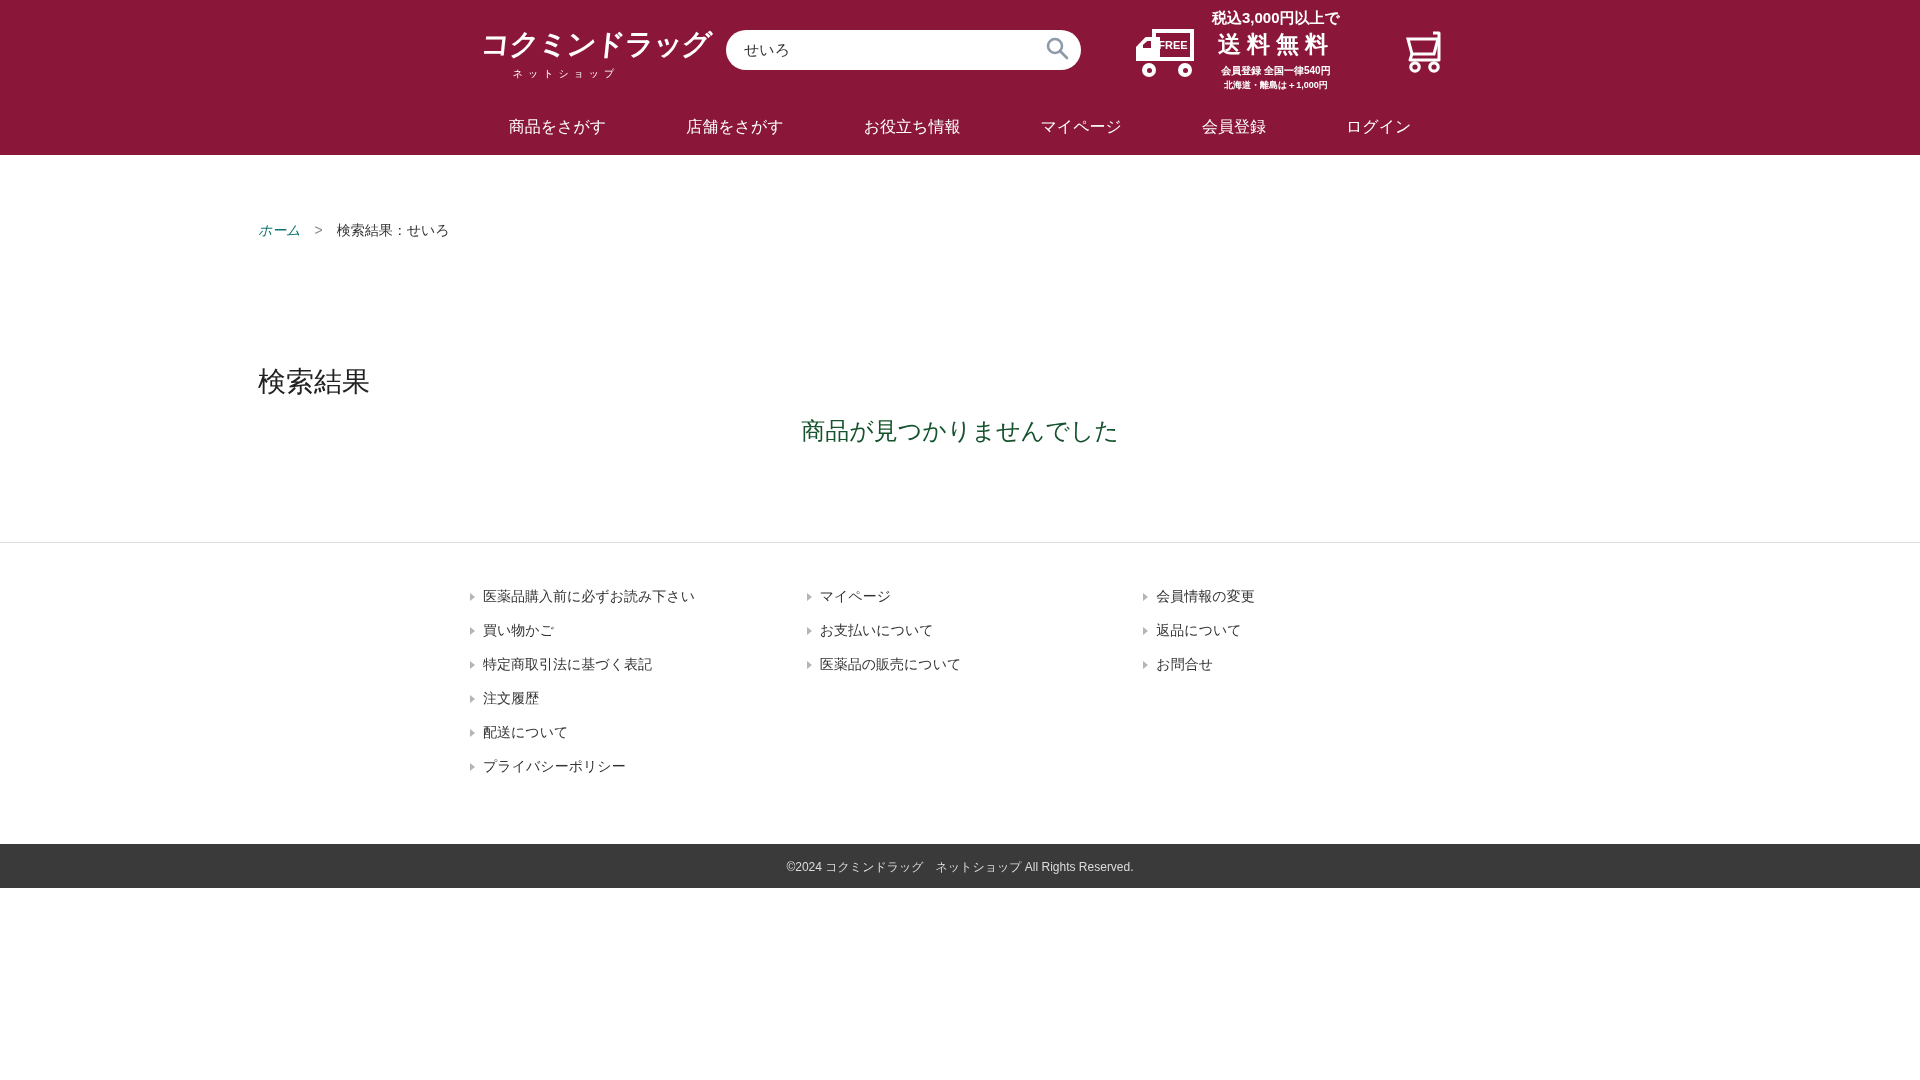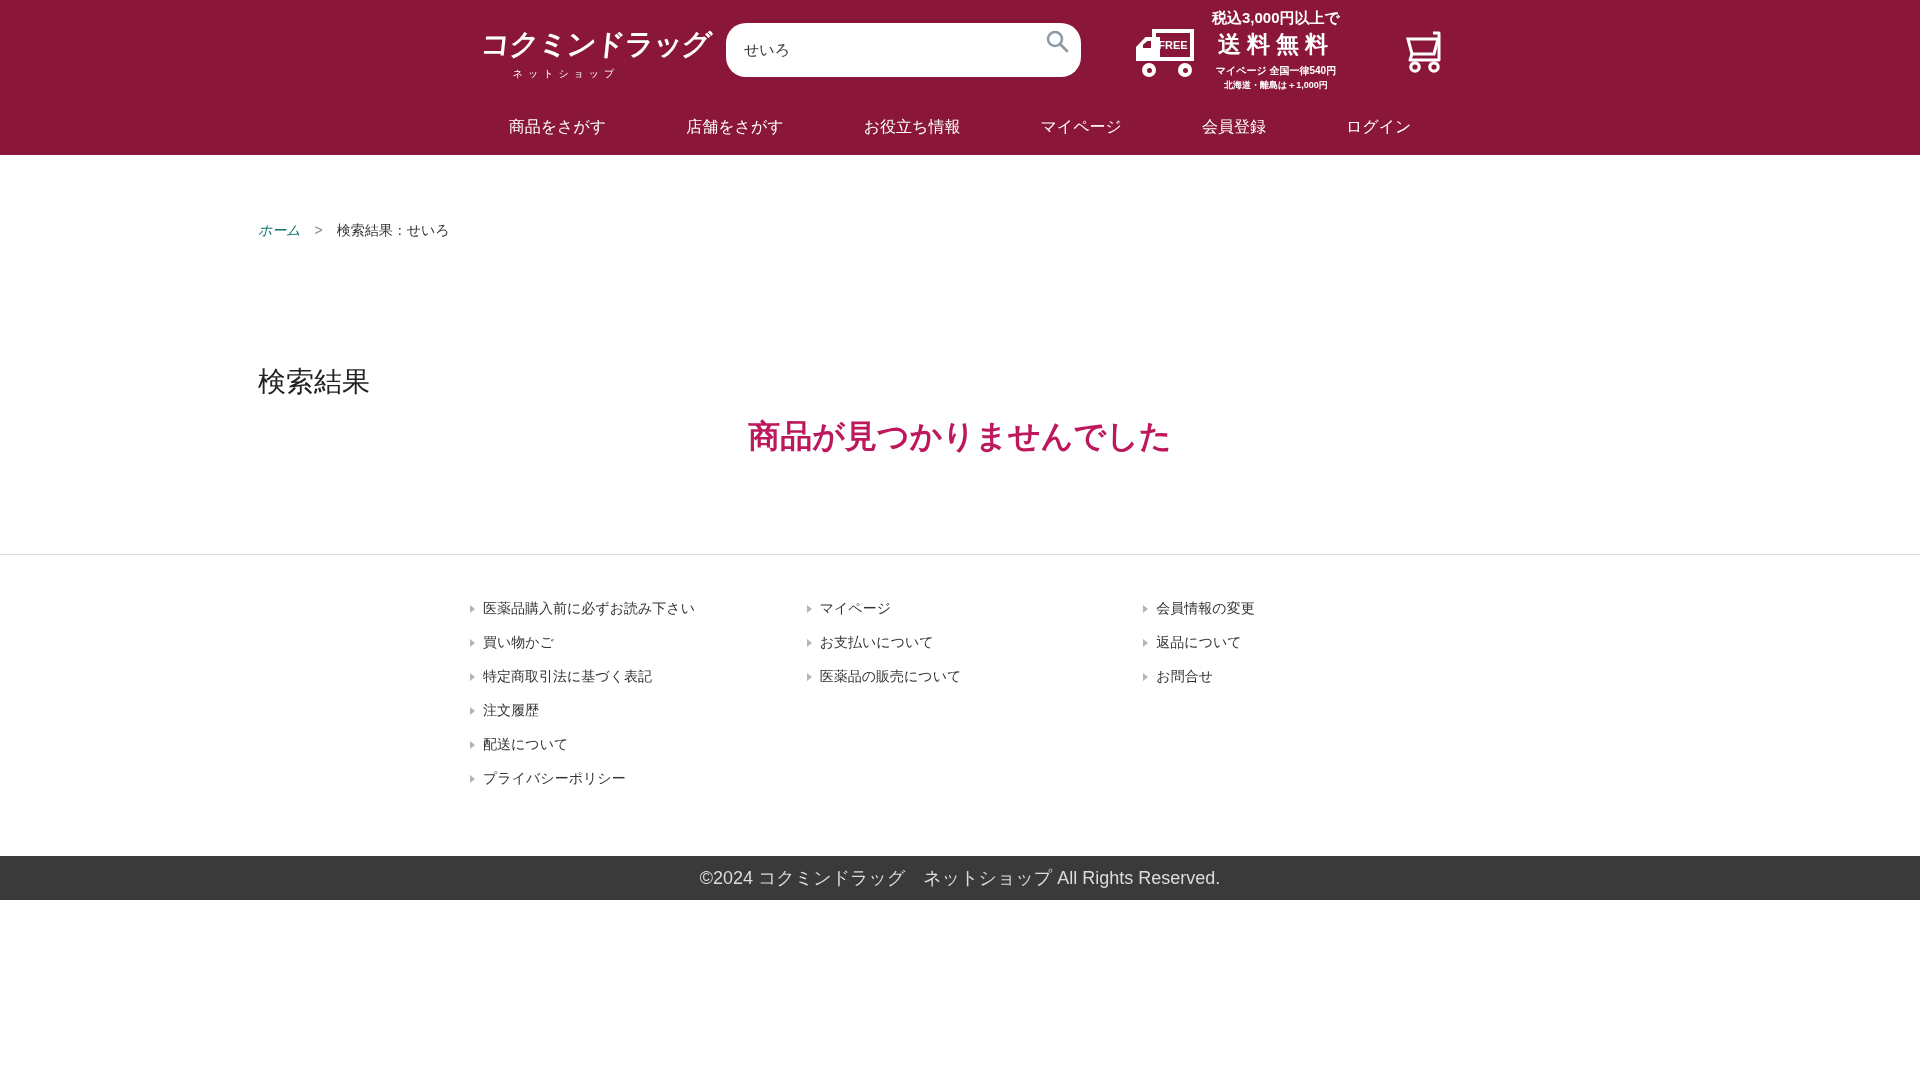--- a/index.html
+++ b/index.html
@@ -9,21 +9,21 @@
     background:#ffffff; color:#222; overflow:hidden;
   }
   
   .hdr { background:#8A1639; height:155px; }
   .hdr-top { width:958px; margin:0 auto; height:100px; display:flex; align-items:center; }
   .logo { width:165px; text-align:center; cursor:pointer; color:#fff; padding-top:6px; }
   .logo-main { font-size:29px; font-weight:bold; letter-spacing:-1px; transform:skewX(-6deg); white-space:nowrap; }
   .logo-sub { font-size:10px; letter-spacing:5px; margin-top:2px; padding-left:5px; }
   .search { position:relative; width:355px; margin-left:80px; flex:0 0 355px; }
   .search-input {
-    width:355px; height:54px; border:none; border-radius:20px;
+    width:355px; height:40px; border:none; border-radius:20px;
     padding:0 48px 0 18px; font-size:15px; color:#333; outline:none;
     font-family:"Liberation Sans","DejaVu Sans",sans-serif;
   }
   .search-btn { position:absolute; right:8px; top:5px; width:32px; height:30px; background:transparent; border:none; cursor:pointer; }
   
   .ship { display:flex; align-items:center; margin-left:55px; color:#fff; }
   .truck { position:relative; width:66px; height:54px; flex:0 0 66px; }
   .truck-box { position:absolute; right:8px; top:6px; width:42px; height:32px; border:4px solid #fff; display:flex; align-items:center; justify-content:center; }
   .truck-free { font-size:11px; font-weight:bold; color:#fff; letter-spacing:0; }
   .truck-cab { position:absolute; left:0; top:14px; width:24px; height:24px; background:#fff; clip-path:polygon(0 42%,40% 0,100% 0,100% 100%,0 100%); }
@@ -40,33 +40,33 @@
   
   .nav { display:flex; justify-content:center; gap:80px; height:55px; align-items:center; }
   .nav a { color:#fff; text-decoration:none; font-size:16px; cursor:pointer; white-space:nowrap; }
   
   .breadcrumb { margin:67px 0 0 258px; font-size:14px; color:#333; }
   .breadcrumb a { color:#0f766e; text-decoration:none; cursor:pointer;font-style:italic; }
   .bc-sep { color:#888; margin:0 10px; }
   
   .page-title { margin:123px 0 0 258px; font-size:28px; font-weight:400; color:#222; }
   .kw-line { text-align:center; margin-top:33px; font-size:17px; color:#222; }
-  .no-results { text-align:center; margin-top:14px; font-size:32px; color:#be185d;font-weight:bold; }
+  .no-results { text-align:center; margin-top:14px; font-size:24px; color:#14532d; }
   
   .f-links {
     margin-top:95px; border-top:1px solid #dcdcdc;
     padding:44px 0 53px 0;
   }
   .f-grid { width:1040px; margin:0 auto; padding-left:30px; display:grid; grid-template-columns:repeat(3,1fr); }
   .f-col { list-style:none; }
   .f-item { display:flex; align-items:center; margin-bottom:14px; height:20px; cursor:pointer; }
   .f-item span.lbl { font-size:14px; color:#333; white-space:nowrap; }
   .tri { width:0; height:0; border-left:5px solid #b5b5b5; border-top:4px solid transparent; border-bottom:4px solid transparent; margin-right:8px; flex:0 0 5px; }
   .f-bar { background:#3A3A3A; height:44px; line-height:44px; text-align:center; }
-  .f-bar span { color:#dcdcdc; font-size:18px; }
+  .f-bar span { color:#dcdcdc; font-size:12px; }
 </style>
 </head>
 <body>
 
 <div>
 
   <header class="hdr">
     <div class="hdr-top">
 
       <div class="logo">
@@ -94,21 +94,21 @@
           <div class="wheel wheel-a">
               <div class="wheel-hub"></div>
             </div>
           <div class="wheel wheel-b">
               <div class="wheel-hub"></div>
             </div>
         </div>
         <div class="ship-text">
           <div class="ship-l1">税込3,000円以上で</div>
           <div class="ship-l2">送料無料</div>
-          <div class="ship-l3">マイページ 全国一律540円</div>
+          <div class="ship-l3">会員登録 全国一律540円</div>
           <div class="ship-l4">北海道・離島は＋1,000円</div>
         </div>
       </div>
 
       <div class="cart">
         <svg width="52" height="50" viewBox="0 0 52 50">
           <path d="M10 14 H40 L36 29 H14 Z" fill="none" stroke="#fff" stroke-width="3"></path>
           <path d="M14 29 L12 35 H41 V8 H35" fill="none" stroke="#fff" stroke-width="3" stroke-linejoin="round"></path>
           <circle cx="17" cy="42" r="4.2" fill="none" stroke="#fff" stroke-width="3.2"></circle>
           <circle cx="36" cy="42" r="4.2" fill="none" stroke="#fff" stroke-width="3.2"></circle>

